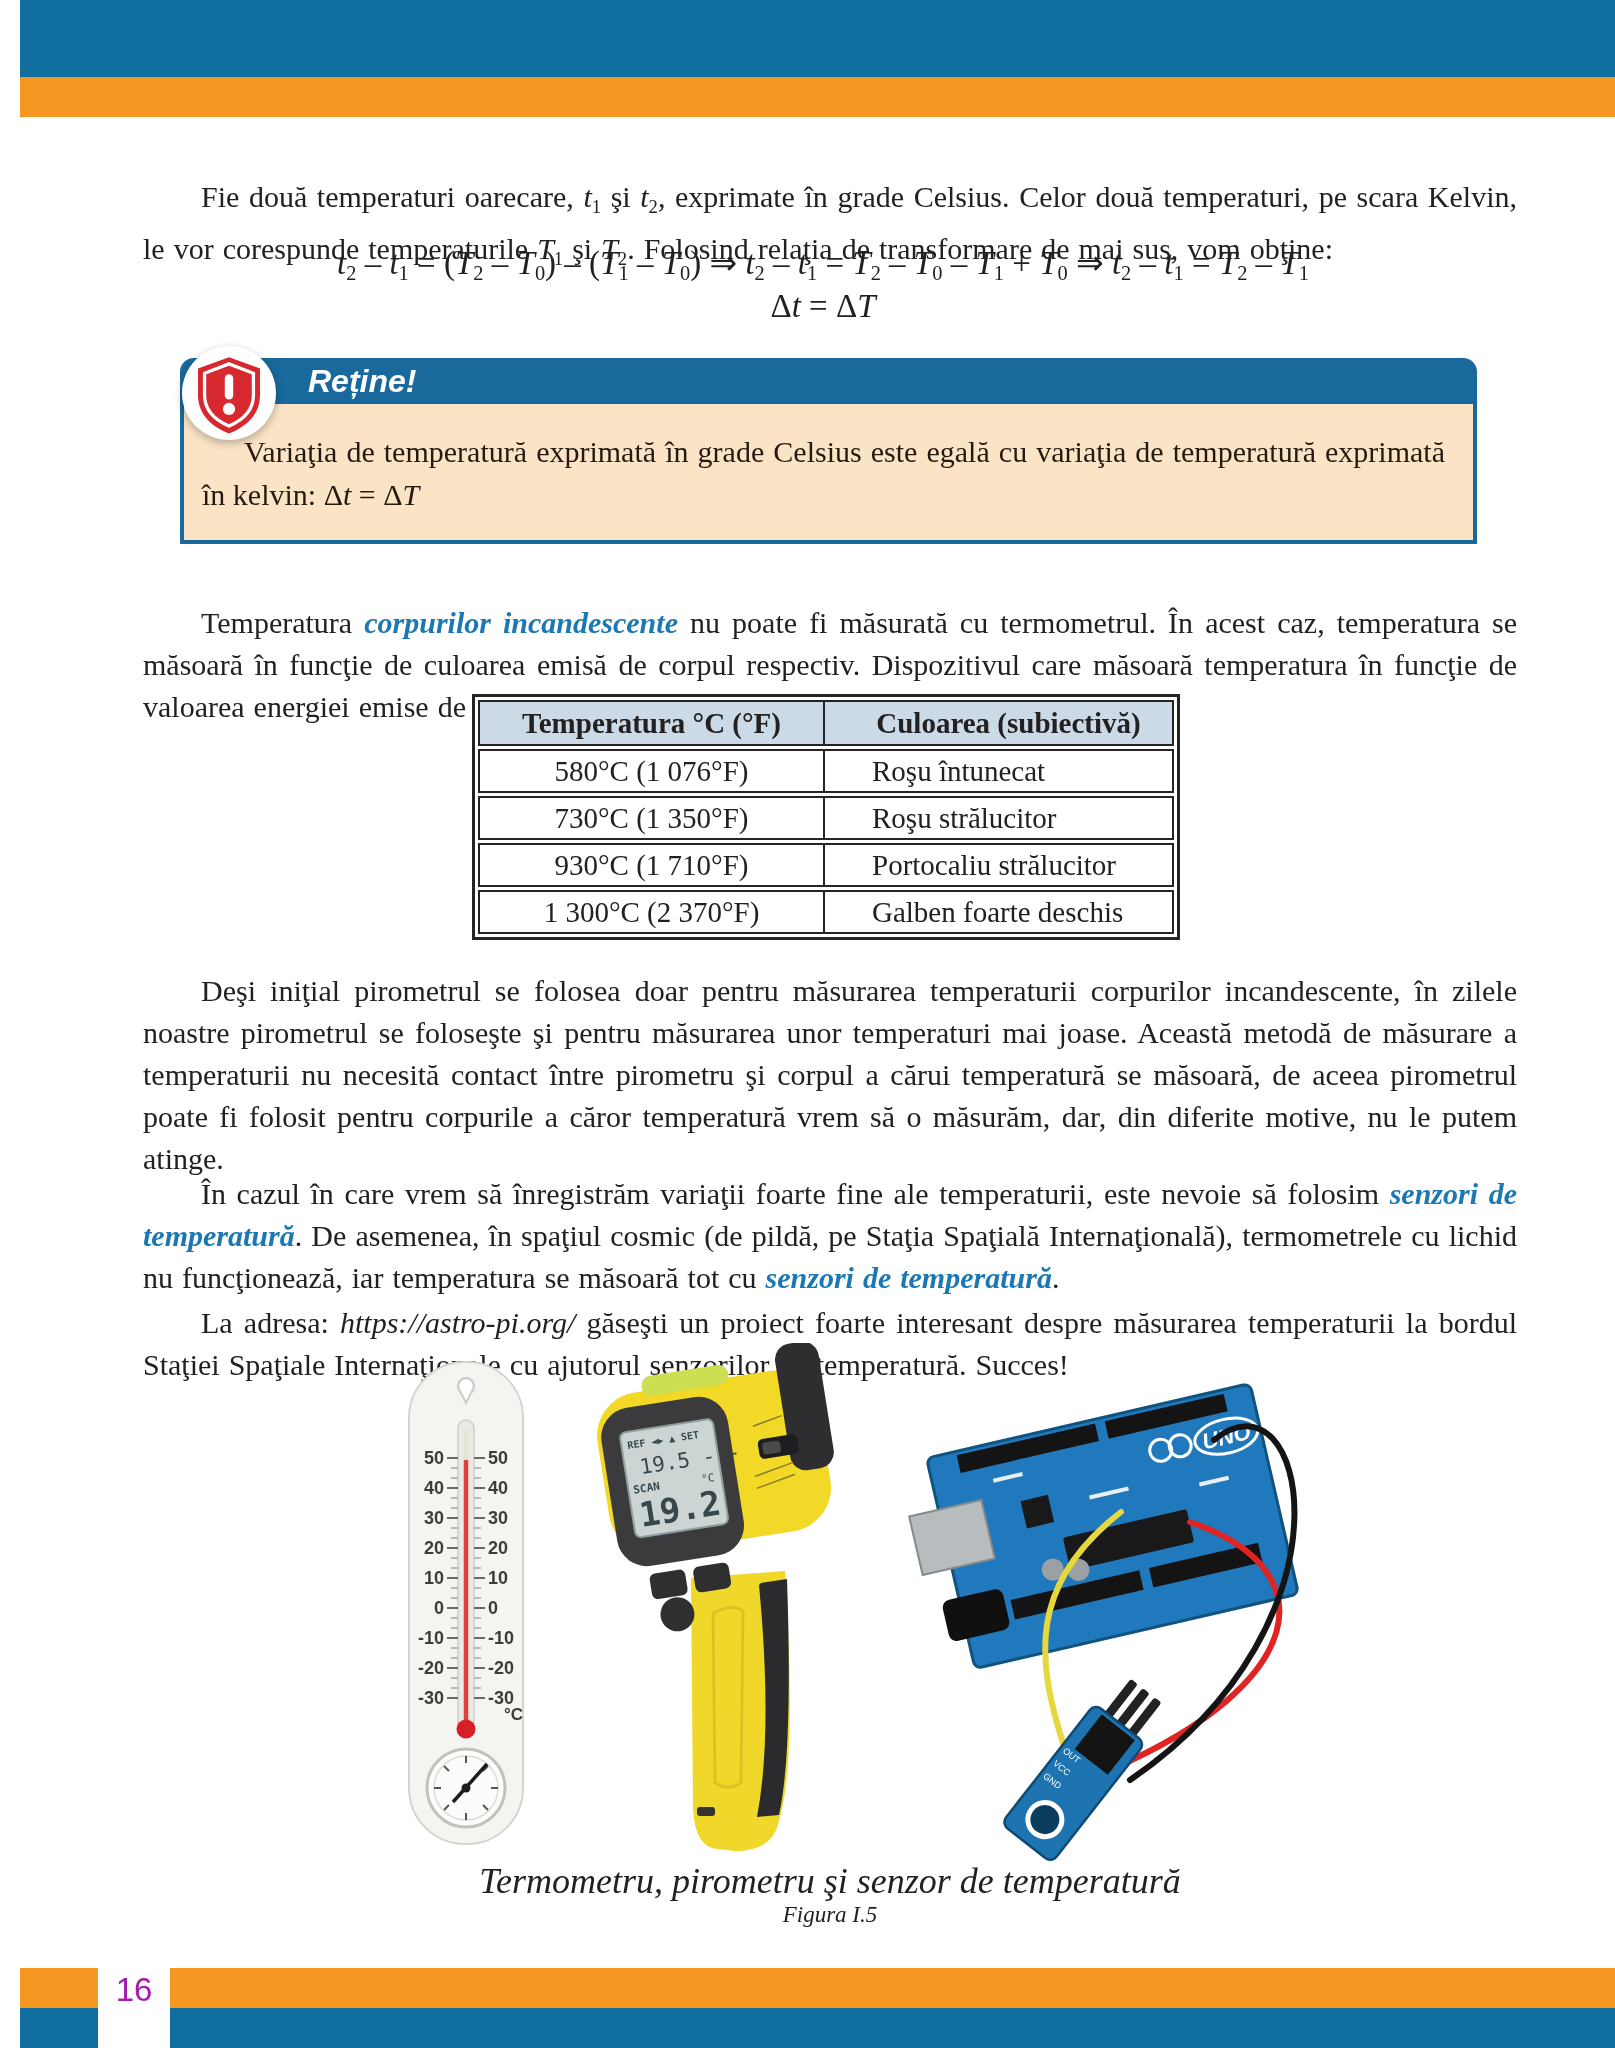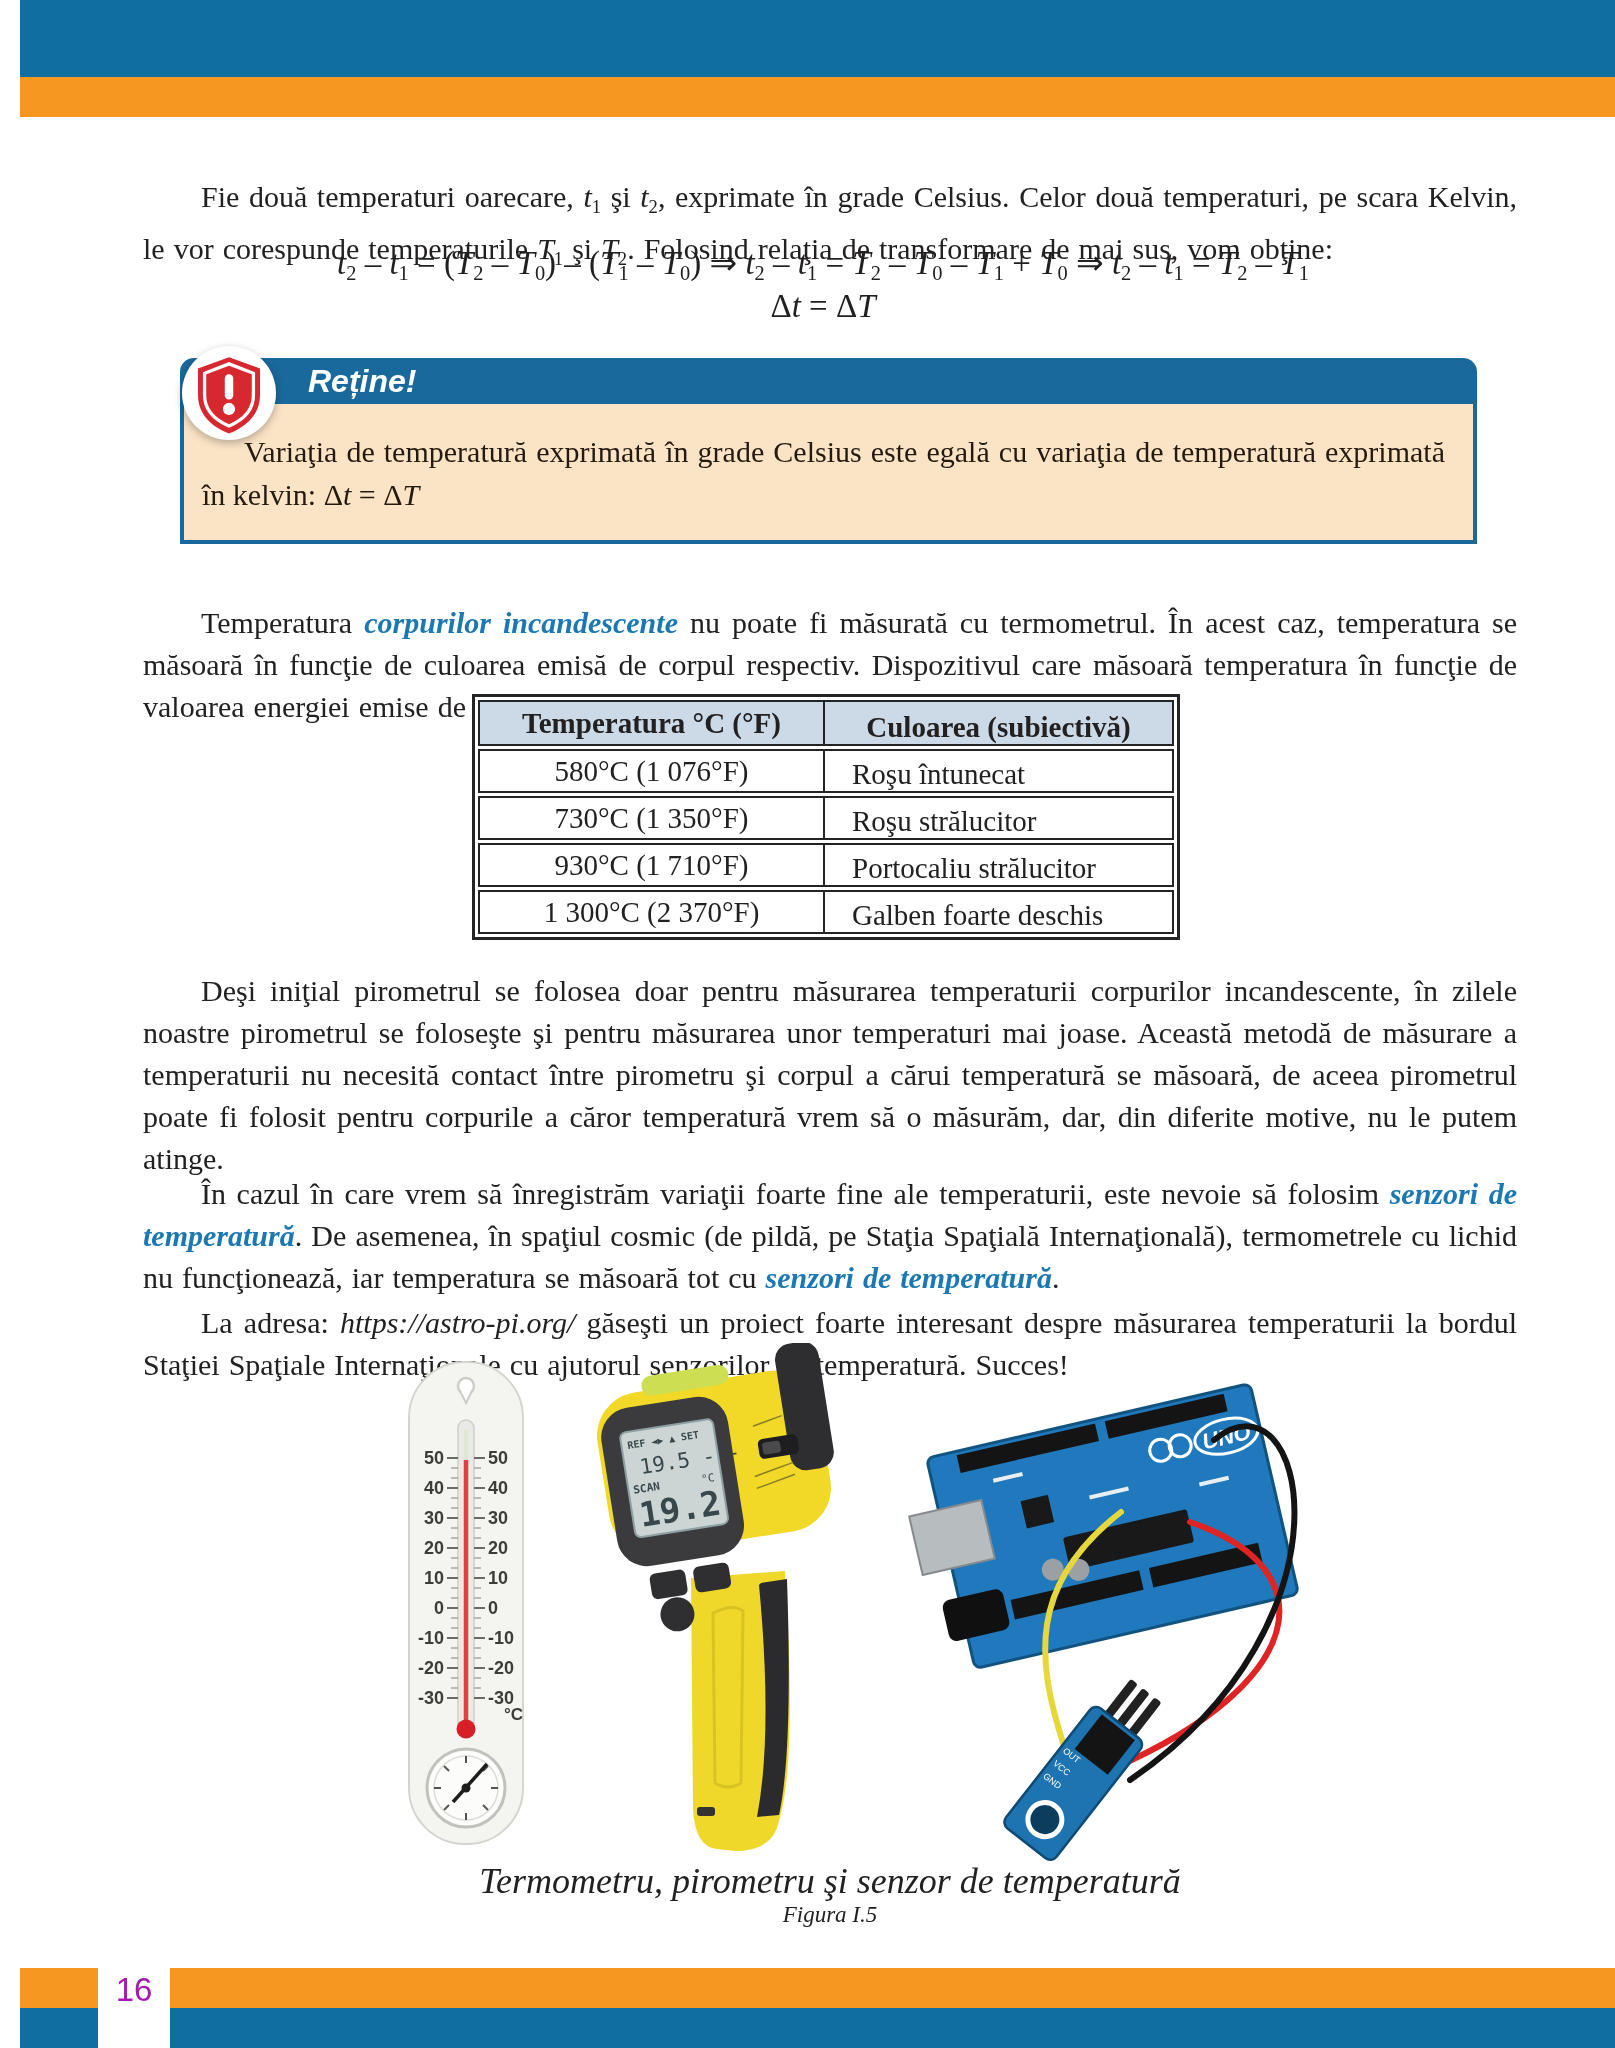--- a/index.html
+++ b/index.html
@@ -38,22 +38,22 @@
                 font-weight:bold;font-style:italic;font-size:32px;}
   .retine-body{background:#fbe4c6;border:4px solid #19699c;border-top:none;
                box-sizing:border-box;padding:26px 28px 24px 18px;font-size:30px;line-height:43px;
                color:#241a10;text-align:justify;text-indent:42px;min-height:126px;}
   .retine-badge{position:absolute;left:2px;top:-12px;width:94px;height:94px;border-radius:50%;
                 background:#ffffff;box-shadow:0 3px 8px rgba(0,0,0,.28);z-index:3;
                 display:flex;align-items:center;justify-content:center;}
   
   .ttable{position:absolute;left:452px;top:694px;width:708px;border:3px solid #242424;
           padding:3px;background:#ffffff;box-sizing:border-box;}
-  .trow{display:flex;border:2px solid #242424;margin-bottom:3px;height:40px;align-items:flex-end;
-        background:#ffffff;}
+  .trow{display:flex;border:2px solid #242424;margin-bottom:3px;height:40px;align-items:center;
+        background:#ffffff;gap:20px;}
   .trow:last-child{margin-bottom:0;}
   .thead{background:#ccdae7;height:42px;}
   .tc1{width:343px;border-right:2px solid #242424;text-align:center;font-size:29px;
        align-self:stretch;display:flex;align-items:center;justify-content:center;}
   .tc2{flex:1;padding-left:27px;font-size:29px;}
   .thead .tc1,.thead .tc2{font-weight:bold;}
   .thead .tc2{padding-left:0;text-align:center;display:flex;align-items:center;justify-content:center;}
   
   .fig-svg{position:absolute;}
   .therm{left:381px;top:1358px;}

